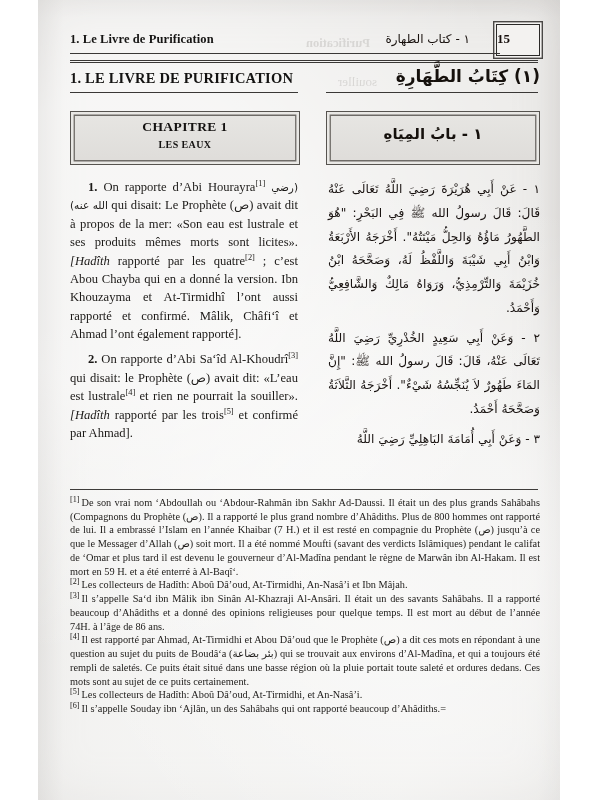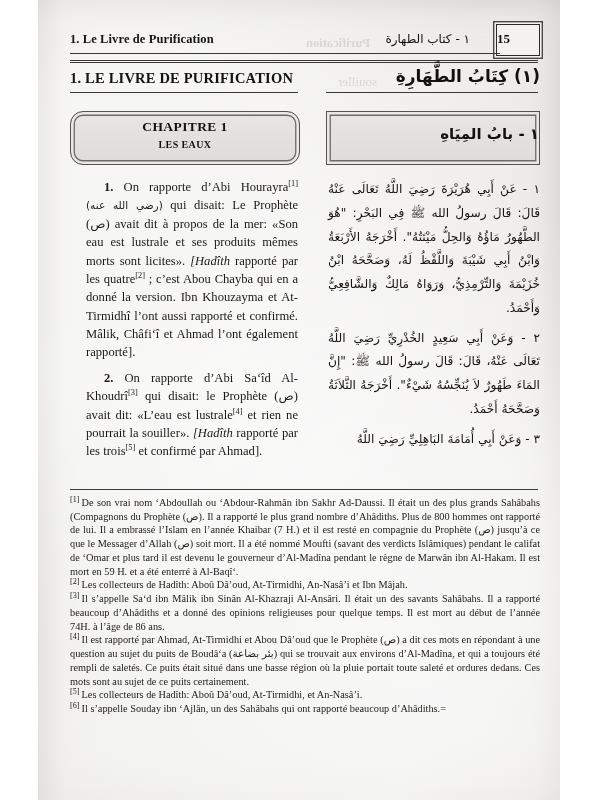--- a/index.html
+++ b/index.html
@@ -79,50 +79,50 @@
     font-family:"DejaVu Sans", sans-serif;
   }
 
   
   .box{
     position:absolute;
     border:1.3px solid #56534f;
     background:linear-gradient(180deg,#e7e6e3,#dedcd9);
     box-shadow:inset 0 0 0 2.6px #e9e8e5, inset 0 0 0 3.9px #6e6b67;
   }
-  .box-fr{left:32px;top:111px;width:228px;height:52px;border-radius:13px;}
+  .box-fr{left:32px;top:111px;width:228px;height:52px;}
   .box-ar{left:288px;top:111px;width:212px;height:52px;}
   .box-fr .l1{
     position:absolute;left:0;right:0;top:7px;text-align:center;
     font-weight:bold;font-size:13.5px;color:#141211;letter-spacing:.4px;
   }
   .box-fr .l2{
     position:absolute;left:0;right:0;top:27px;text-align:center;
     font-weight:bold;font-size:10px;color:#141211;letter-spacing:.4px;
   }
   .box-ar .l1{
-    position:absolute;left:0;right:0;top:13px;
+    position:absolute;left:0;right:0;top:13px;text-align:center;
     font-size:15px;font-weight:bold;color:#15100c;direction:rtl;
     font-family:"DejaVu Sans", sans-serif;
   }
 
   
   .col-fr{
     position:absolute;left:32px;top:178px;width:228px;
     font-size:12.6px;line-height:1.46;color:#1b1917;
     text-align:justify;text-justify:inter-word;
     -webkit-hyphens:none;hyphens:none;
   }
   .col-ar{
     position:absolute;right:20px;top:178px;width:212px;
     direction:rtl;text-align:justify;
     font-family:"DejaVu Sans", sans-serif;
     font-size:12.2px;line-height:1.95;color:#191311;
   }
-  .col-fr p{margin:0 0 0 16px;text-indent:18px;}
+  .col-fr p{margin:0 0 0 0;text-indent:18px;}
   .col-fr p + p{margin-top:7px;}
   .col-ar p{margin:0 0 6px 0;}
   .num{font-weight:bold;}
   .it{font-style:italic;}
   sup{font-size:8.4px;vertical-align:super;line-height:0;}
   .arinline{
     font-family:"DejaVu Sans", sans-serif;font-size:10.5px;
     direction:rtl;unicode-bidi:embed;
   }
 

